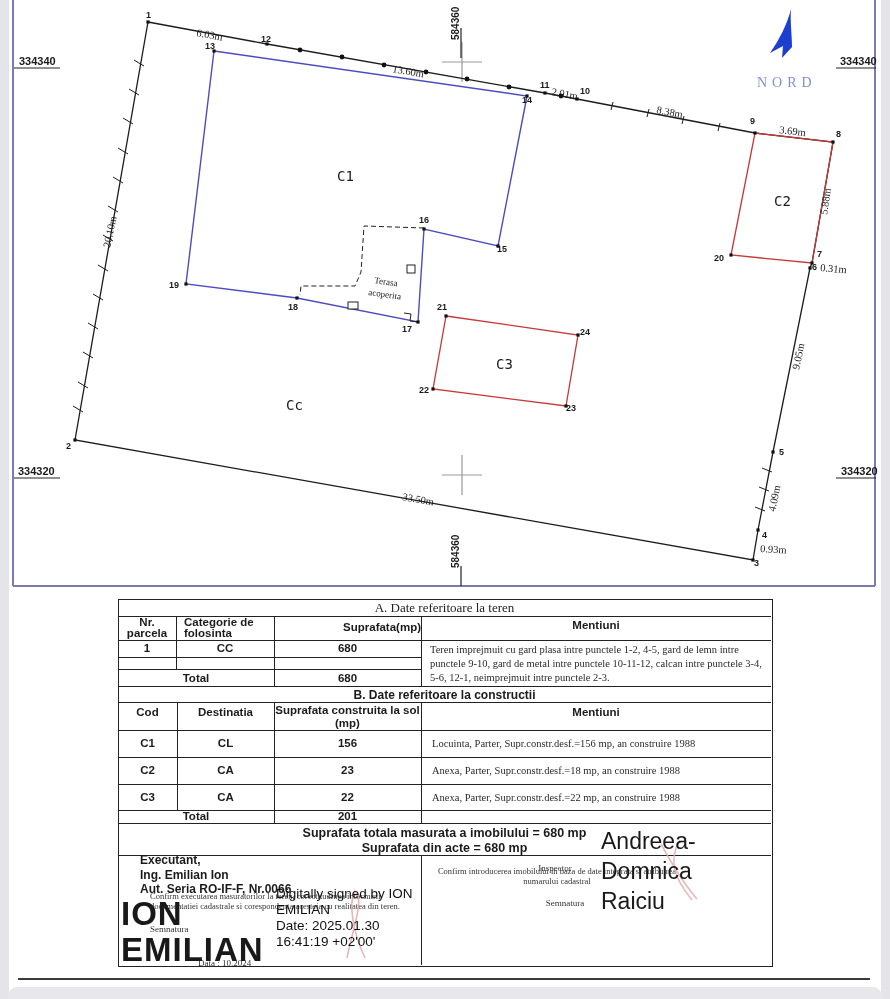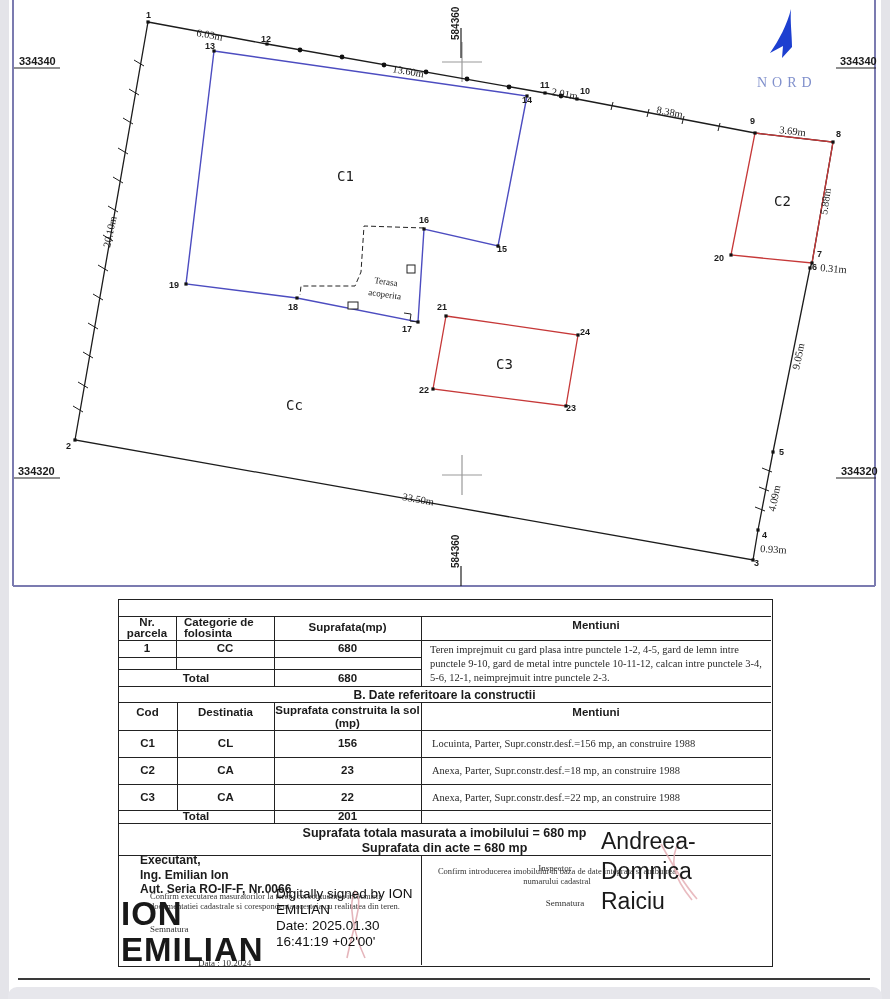--- a/index.html
+++ b/index.html
@@ -179,25 +179,26 @@
   <div class="hl" style="left:118px;top:823px;width:653px;"></div>
   <div class="hl" style="left:118px;top:855px;width:653px;"></div>
   <div class="vl" style="left:176px;top:616px;height:53px;"></div>
   <div class="vl" style="left:274px;top:616px;height:70px;"></div>
   <div class="vl" style="left:421px;top:616px;height:70px;"></div>
   <div class="vl" style="left:177px;top:702px;height:108px;"></div>
   <div class="vl" style="left:274px;top:702px;height:121px;"></div>
   <div class="vl" style="left:421px;top:702px;height:121px;"></div>
   <div class="vl" style="left:421px;top:855px;height:110px;"></div>
 
+  <div class="t hdrA ctr" style="left:118px;top:600px;width:653px;">A. Date referitoare la teren</div>
   <div class="t b11 ctr pre" style="left:118px;top:617px;width:58px;line-height:11px;">Nr.
 parcela</div>
   <div class="t b11 pre" style="left:184px;top:617px;width:90px;line-height:11px;">Categorie de
 folosinta</div>
-  <div class="t b11 ctr" style="left:274px;top:621px;width:147px;">Suprafata(mp)</div>
+  <div class="t b11 ctr" style="left:274px;top:621px;width:147px;text-align:right;">Suprafata(mp)</div>
   <div class="t b11 ctr" style="left:421px;top:619px;width:350px;">Mentiuni</div>
   <div class="t b11 ctr" style="left:118px;top:642px;width:58px;">1</div>
   <div class="t b11 ctr" style="left:176px;top:642px;width:98px;">CC</div>
   <div class="t b11 ctr" style="left:274px;top:642px;width:147px;">680</div>
   <div class="t ser10" style="left:430px;top:643px;width:334px;line-height:13.8px;">Teren imprejmuit cu gard plasa intre punctele 1-2, 4-5, gard de lemn intre punctele 9-10, gard de metal intre punctele 10-11-12, calcan intre punctele 3-4, 5-6, 12-1, neimprejmuit intre punctele 2-3.</div>
   <div class="t b11 ctr" style="left:118px;top:672px;width:156px;">Total</div>
   <div class="t b11 ctr" style="left:274px;top:672px;width:147px;">680</div>
 
   <div class="t hdrB ctr" style="left:118px;top:688px;width:653px;">B. Date referitoare la constructii</div>
   <div class="t b11 ctr" style="left:118px;top:706px;width:59px;">Cod</div>

